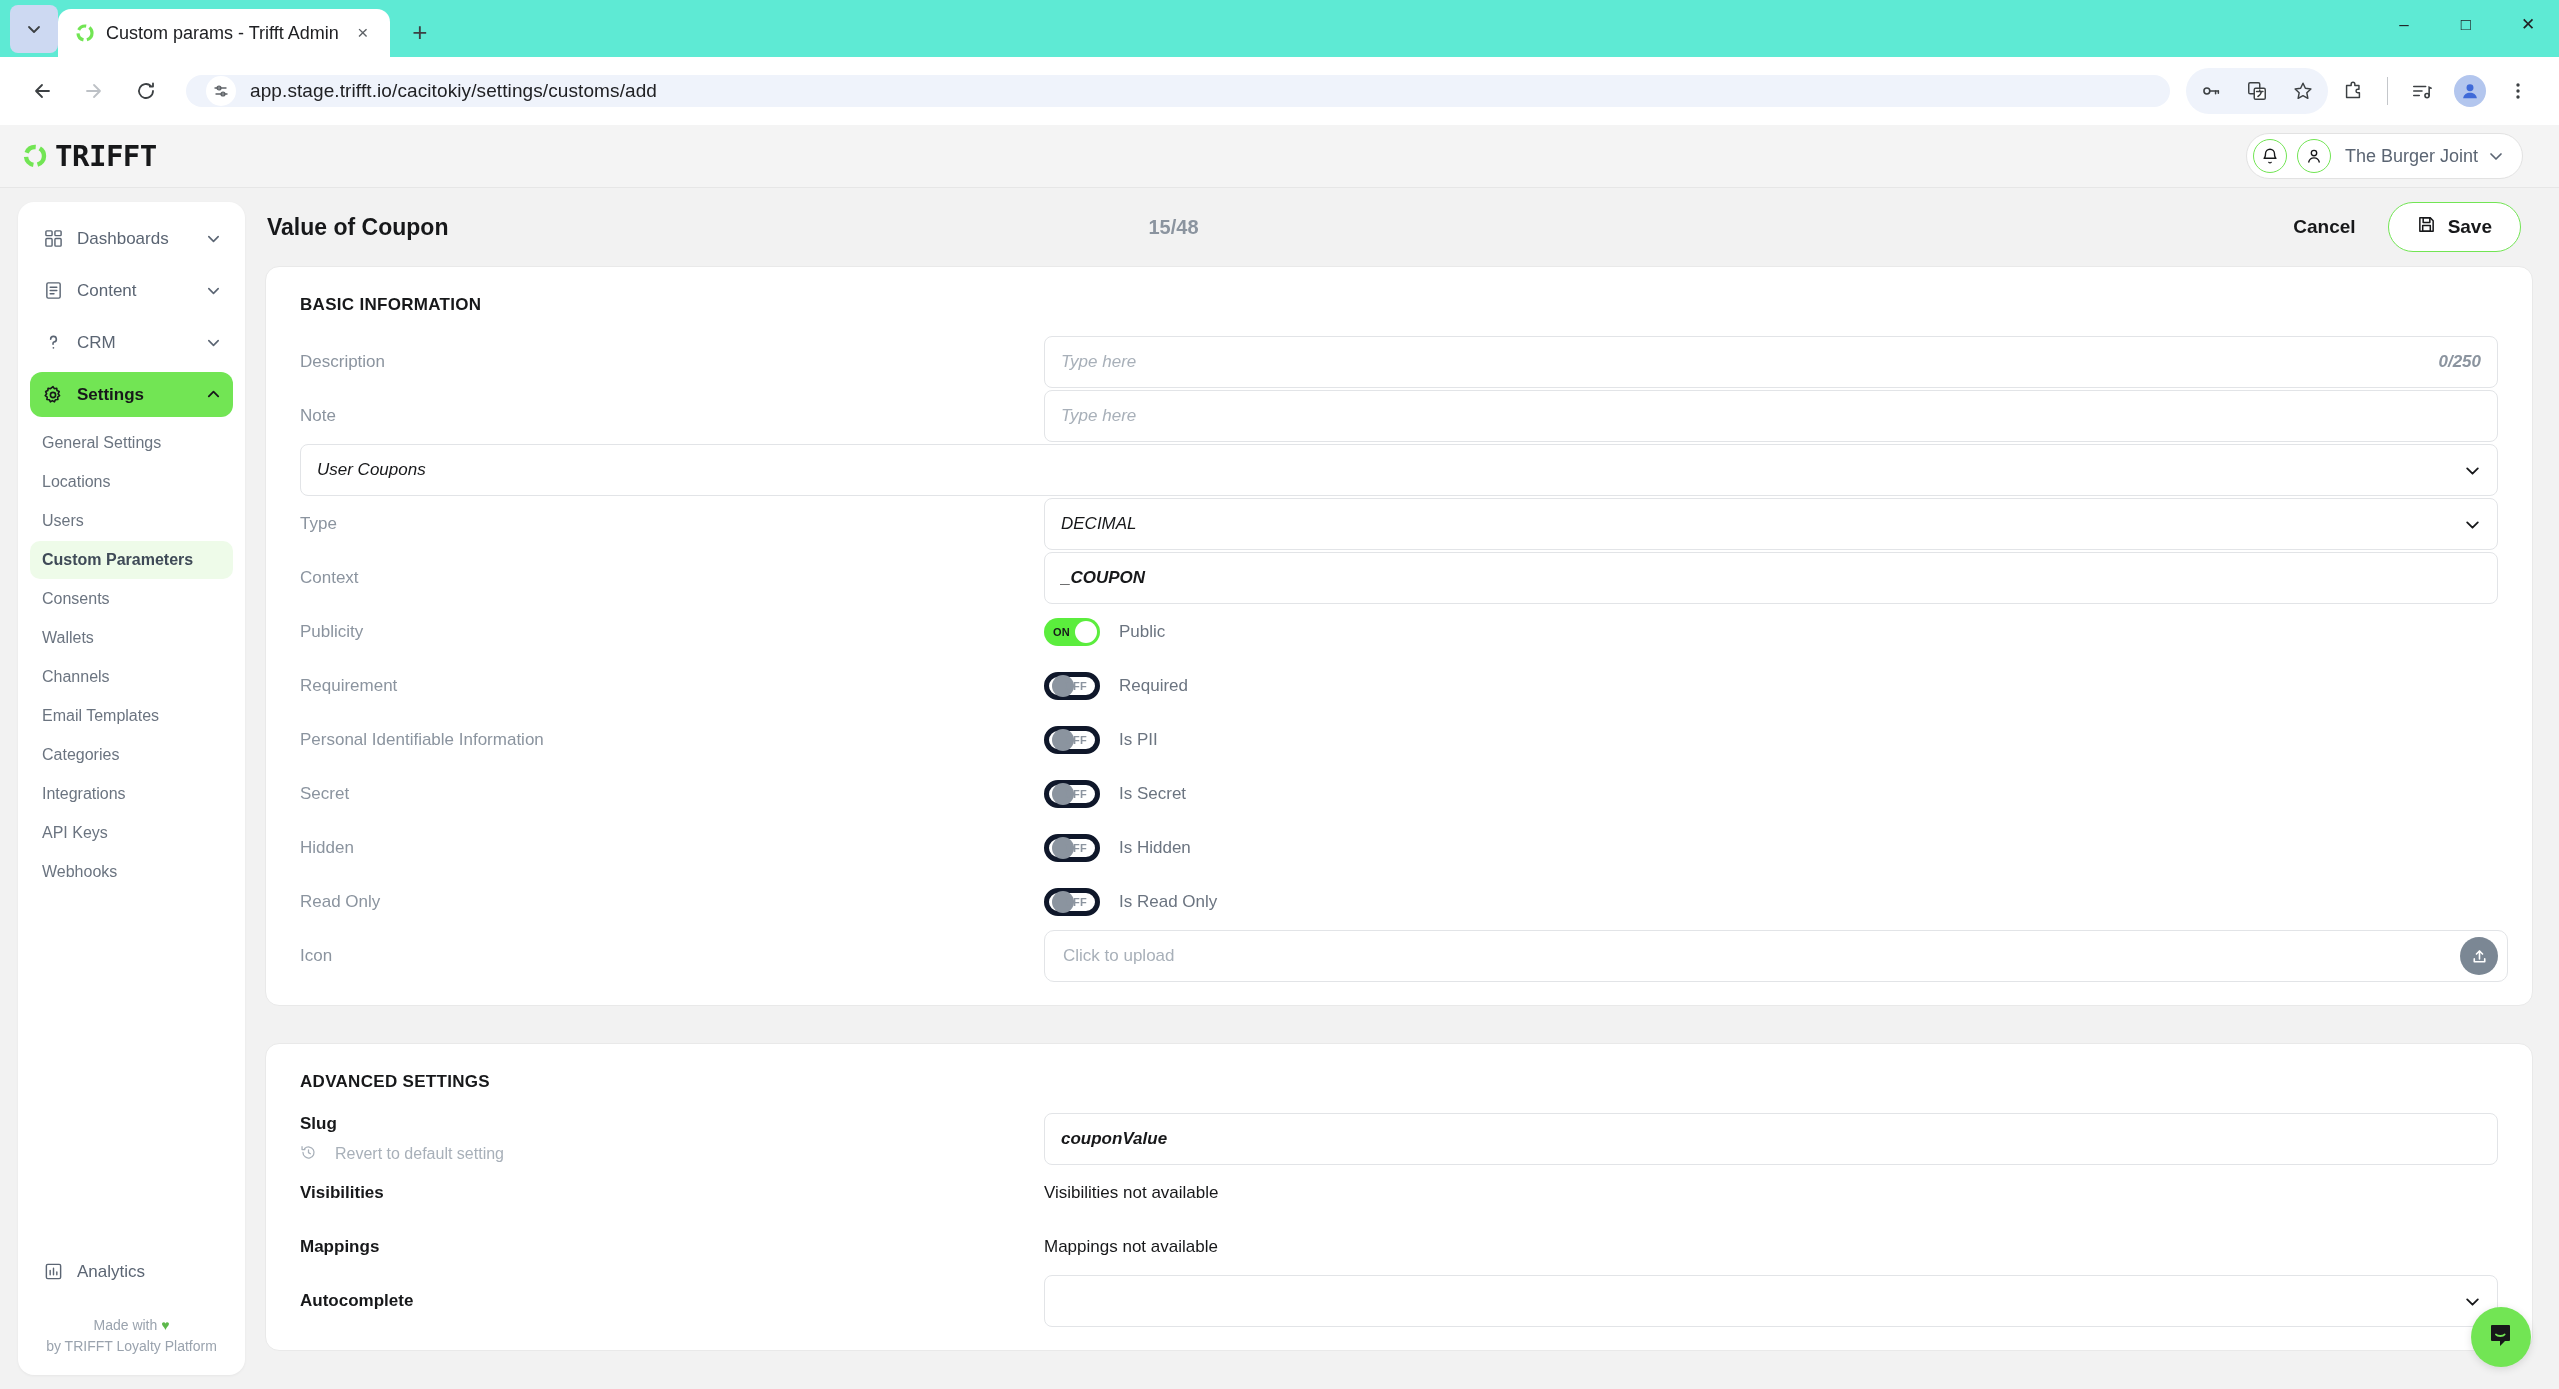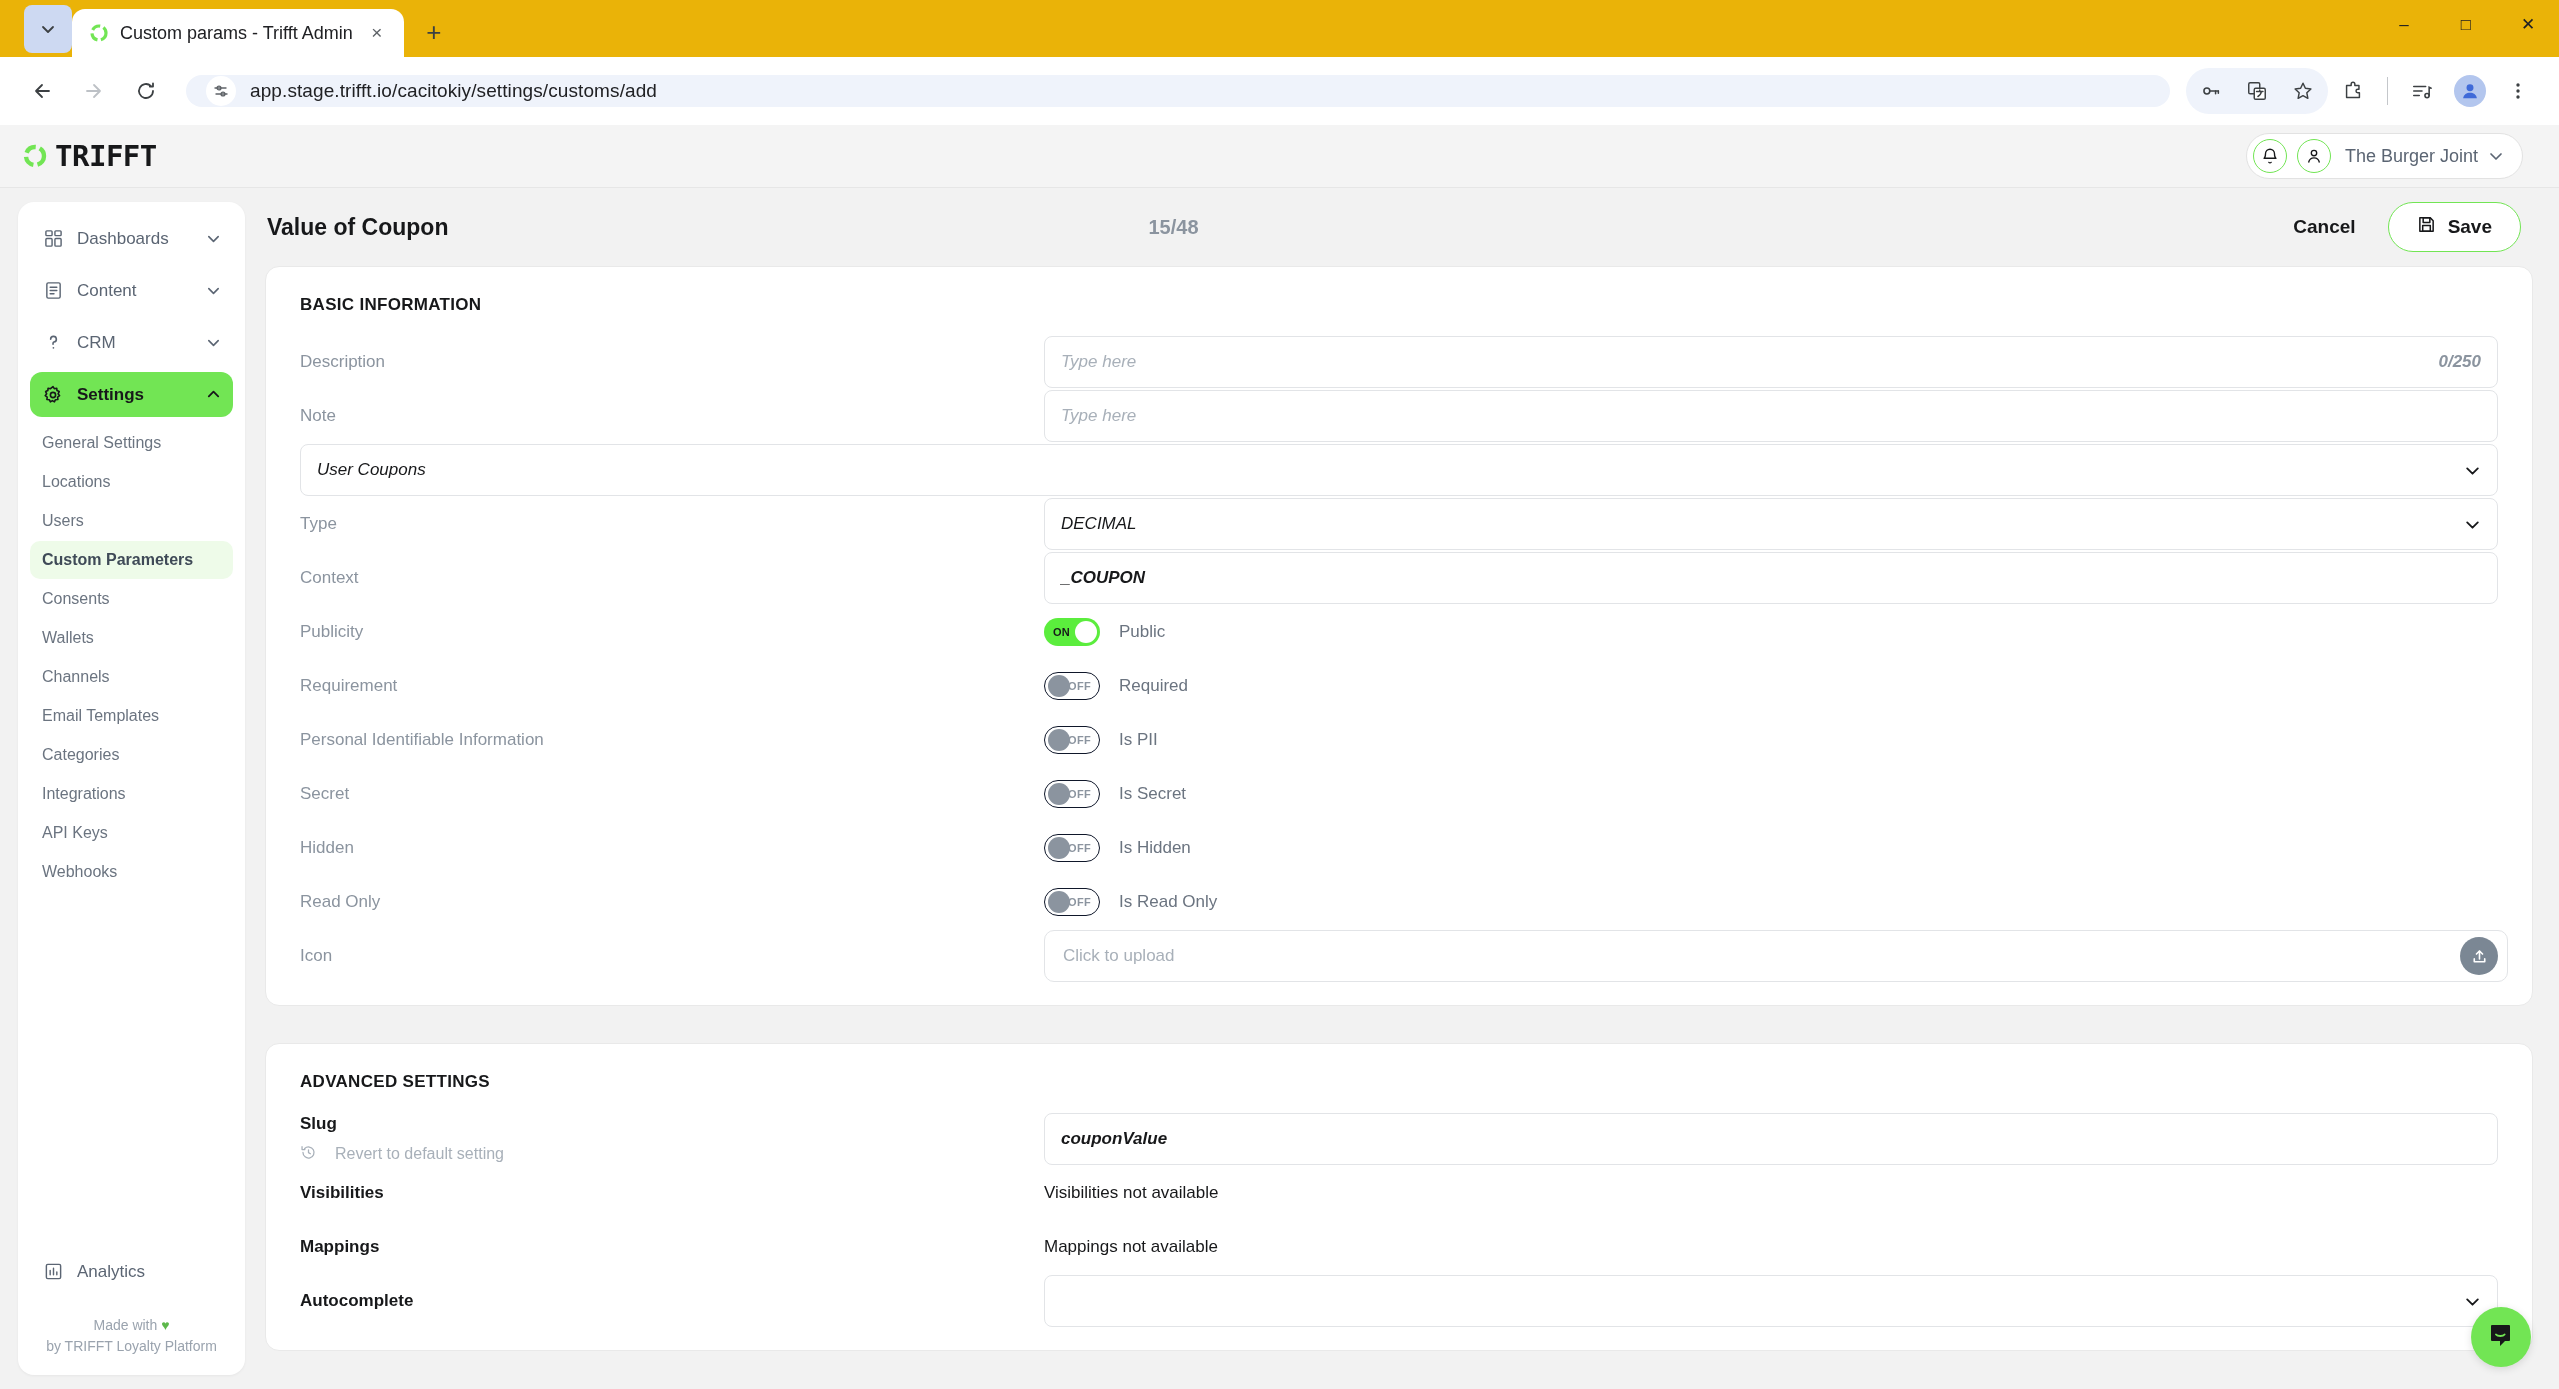--- a/index.html
+++ b/index.html
@@ -6,22 +6,22 @@
   html, body {
     width: 2559px; height: 1389px;
     font-family: "Liberation Sans", sans-serif;
     background: #f2f2f2;
     overflow: hidden;
   }
 
   
   .browser { width: 2559px; height: 1389px; display: flex; flex-direction: column; }
   .tabstrip {
-    height: 57px; background: #eab308; display: flex; align-items: flex-end;
-    padding-left: 24px; flex: 0 0 57px;
+    height: 57px; background: #5eead4; display: flex; align-items: flex-end;
+    padding-left: 10px; flex: 0 0 57px;
   }
   .tab-listbtn {
     width: 48px; height: 48px; margin-bottom: 4px; border-radius: 8px;
     display: flex; align-items: center; justify-content: center;
     color: #3c4043; background: #cdd9f2;
   }
   .tab {
     display: flex; align-items: center; gap: 11px;
     height: 48px; background: #fff; border-radius: 13px 13px 0 0;
     padding: 0 14px 0 17px; min-width: 330px; max-width: 420px;
@@ -173,21 +173,21 @@
   .input .counter { margin-left: auto; font-size: 17px; color: #8b949f; font-weight: 700; }
   .input .chev { margin-left: auto; color: #17181a; display: flex; align-items: center; }
   .input.empty-select { height: 52px; }
 
   .toggle-row { display: flex; align-items: center; gap: 19px; }
   .switch {
     width: 56px; height: 28px; border-radius: 14px; display: flex;
     align-items: center; position: relative; flex: 0 0 56px;
   }
   .switch.on { background: #5bed3d; justify-content: flex-end; padding-right: 3px; }
-  .switch.off { background: #fff; border: 1px solid #0f172a; justify-content: flex-start; padding-left: 3px; }
+  .switch.off { background: #fff; border: 5px solid #0f172a; justify-content: flex-start; padding-left: 3px; }
   .knob { width: 22px; height: 22px; border-radius: 50%; }
   .switch.on .knob { background: #fff; }
   .switch.off .knob { background: #8b949f; }
   .switch-text { position: absolute; font-size: 11px; font-weight: 700; letter-spacing: .3px; }
   .switch.on .switch-text { left: 9px; color: #17181a; }
   .switch.off .switch-text { right: 8px; color: #8b949f; }
   .toggle-label { font-size: 17px; color: #6b7480; }
 
   .upload-row { flex: 1; display: flex; align-items: center; gap: 14px; }
   .upload-field {

